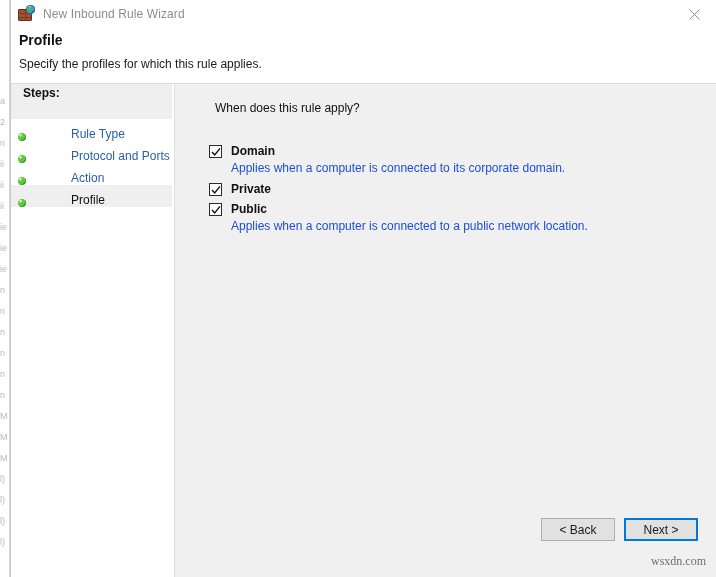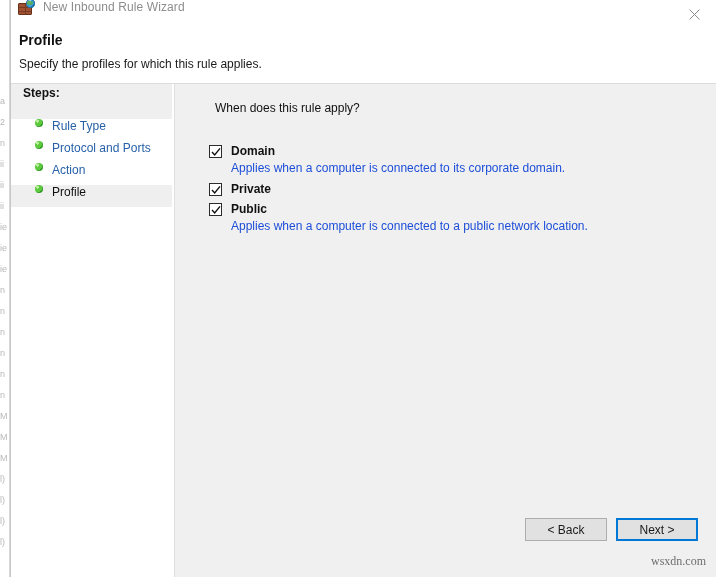--- a/index.html
+++ b/index.html
@@ -55,21 +55,21 @@
     box-sizing: border-box;
     z-index: 1;
   }
 
   
   #titlebar {
     position: relative;
     height: 28px;
     background: #ffffff;
     display: flex;
-    align-items: flex-start;
+    align-items: center;
   }
   #titlebar-icon {
     margin-left: 7px;
     width: 16px; height: 16px;
     position: relative;
     flex: 0 0 auto;
   }
   #titlebar-icon .brick {
     position: absolute;
     left: 0; top: 3px;
@@ -169,24 +169,25 @@
     font-weight: bold;
     font-size: 12px;
     color: #111111;
     padding: 3px 0 3px 12px;
     height: 35px;
     box-sizing: border-box;
     line-height: 13px;
   }
   .step-row {
     display: flex;
-    align-items: flex-start;
+    align-items: flex-end;
     height: 22px;
-    padding-left: 24px;
-    box-sizing: border-box;
+    padding-left: 7px;
+    box-sizing: border-box;
+    gap: 36px;
   }
   .step-row.current {
     background: #efefef;
   }
   .step-bullet {
     width: 8px; height: 8px;
     border-radius: 50%;
     background: radial-gradient(circle at 32% 28%, #b8f09a 0 18%, #5ec93f 19% 60%, #2f9b22 61% 100%);
     flex: 0 0 auto;
     margin-right: 9px;
@@ -257,21 +258,21 @@
 
   
   #buttonbar {
     position: absolute;
     right: 18px;
     bottom: 36px;
     display: flex;
     gap: 9px;
   }
   .btn {
-    width: 82px;
+    width: 74px;
     height: 23px;
     background: #e1e1e1;
     border: 1px solid #adadad;
     font-size: 12px;
     color: #1a1a1a;
     font-family: "Liberation Sans", sans-serif;
     display: flex;
     align-items: center;
     justify-content: center;
     box-sizing: border-box;

